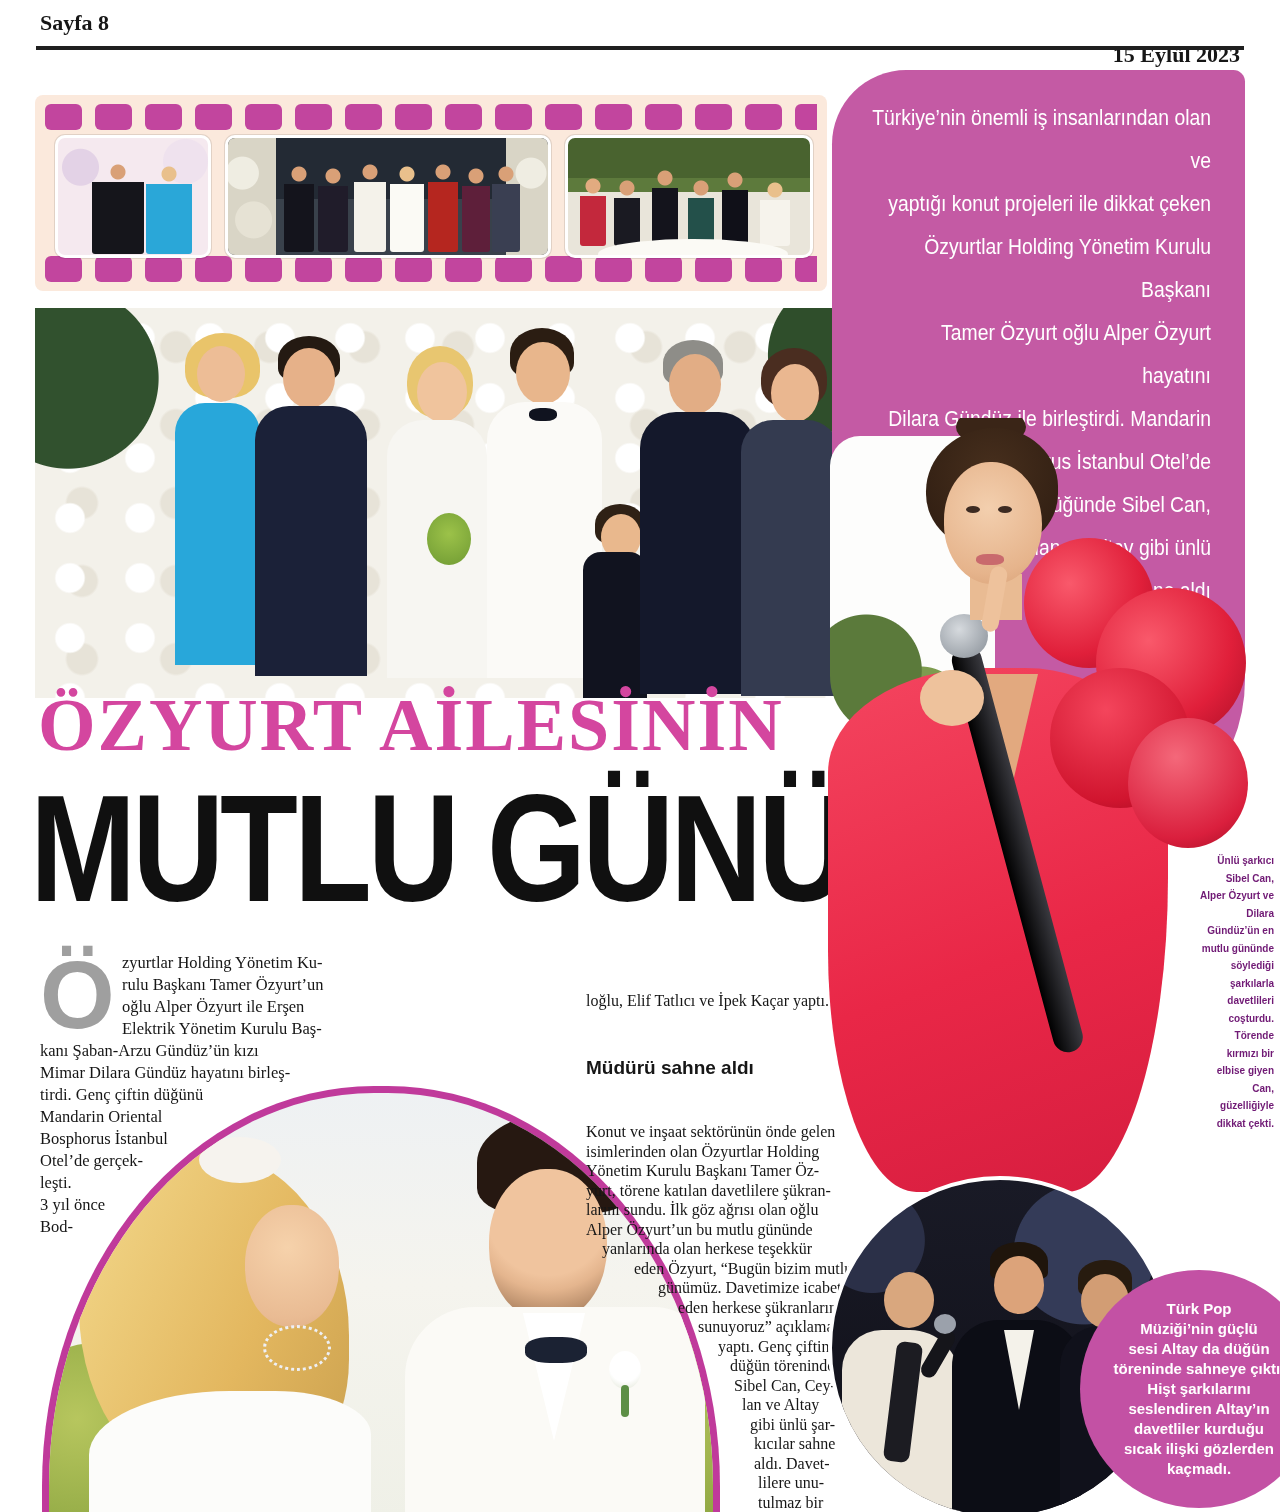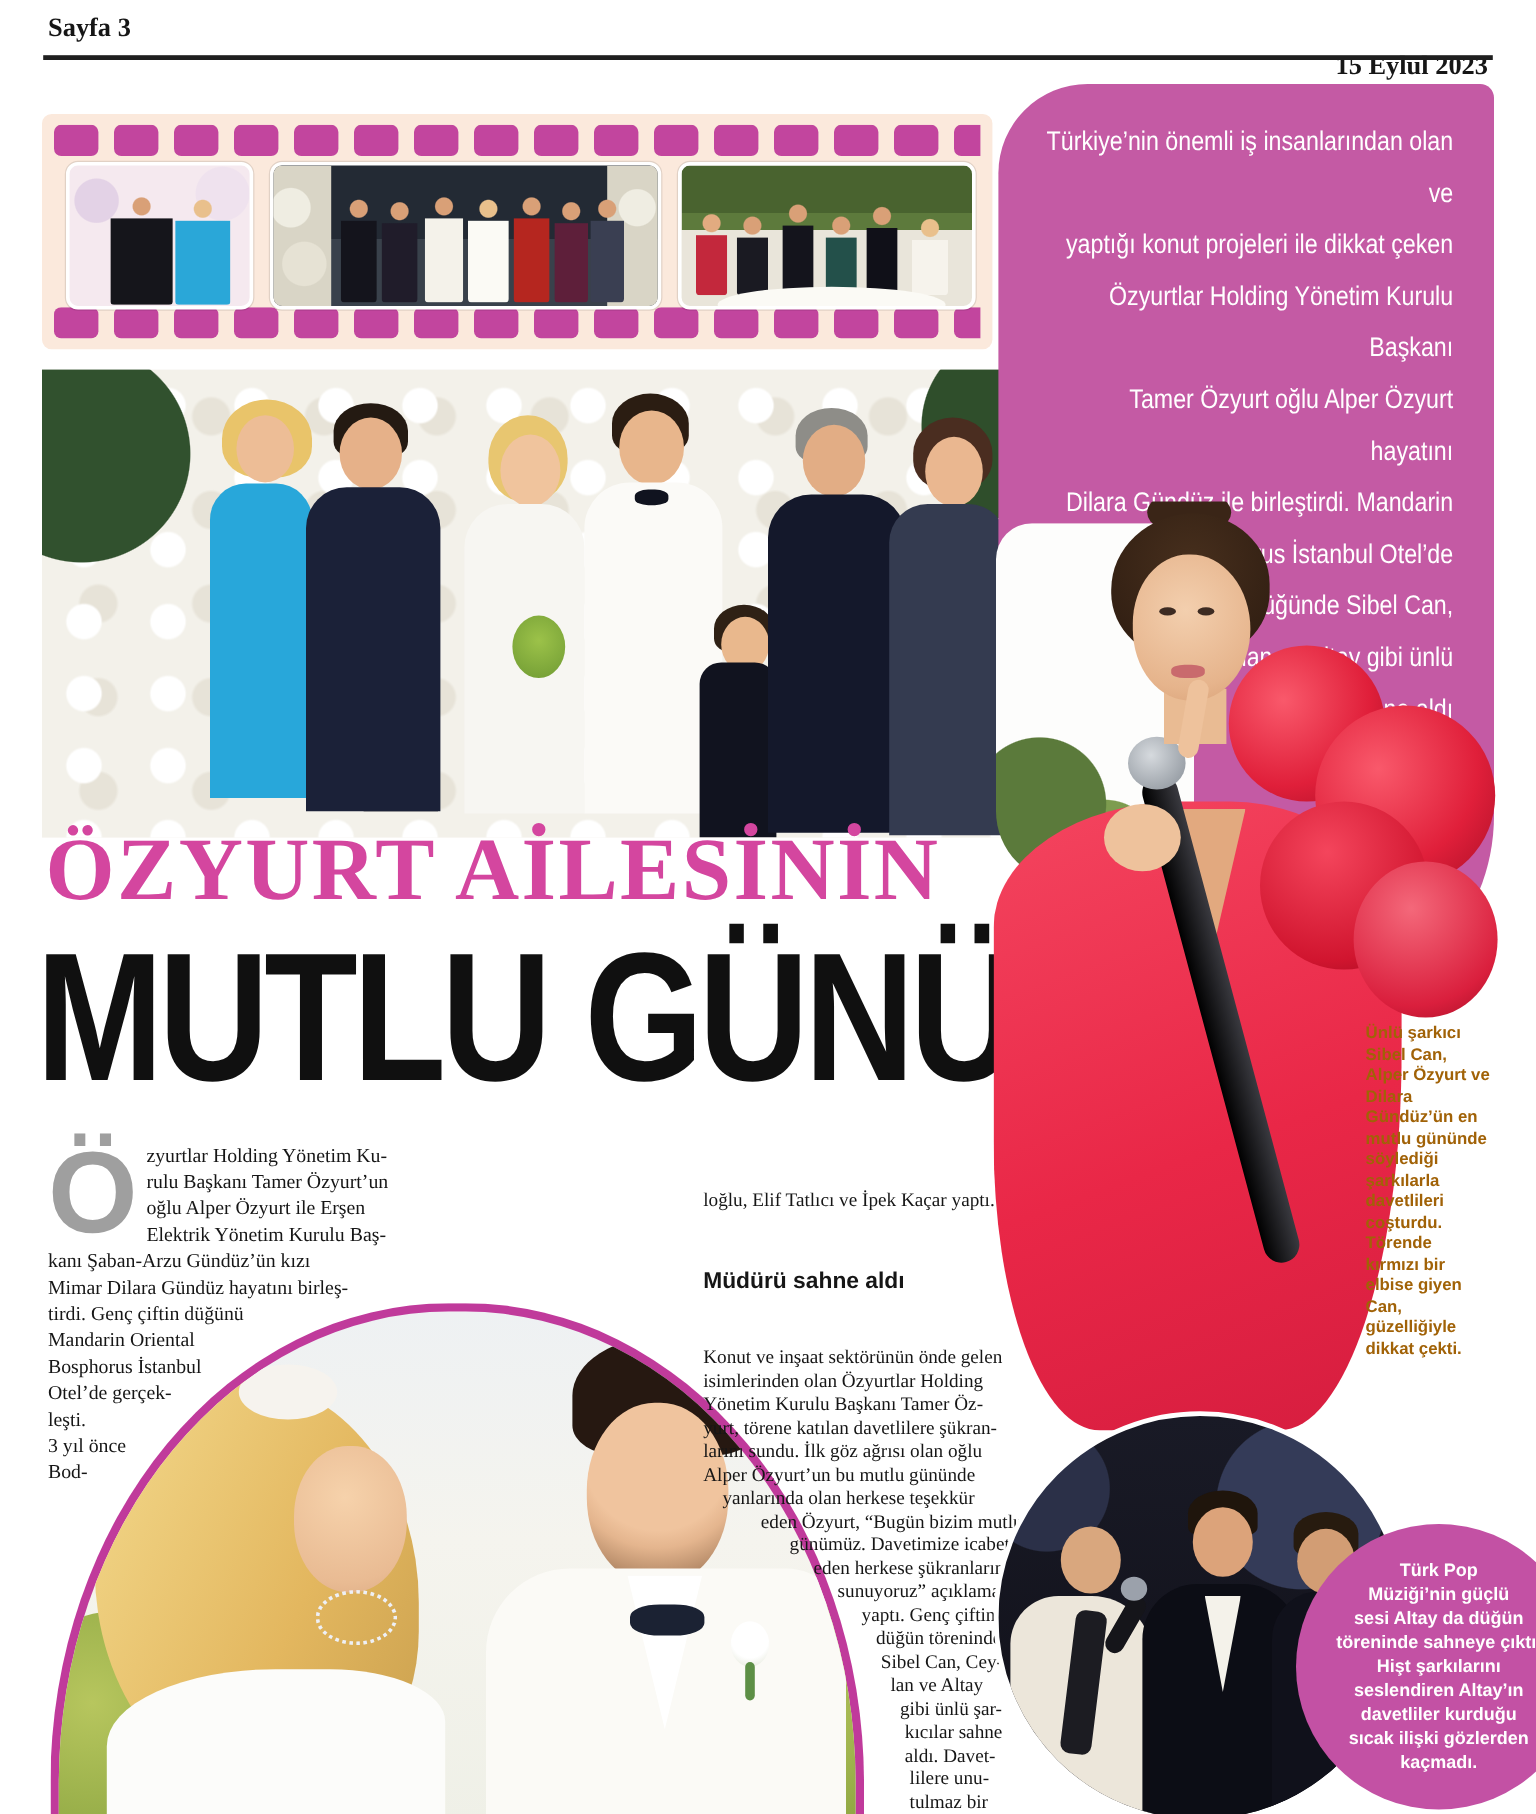--- a/index.html
+++ b/index.html
@@ -70,38 +70,38 @@
   
   .arch{position:absolute;left:42px;top:1086px;width:664px;height:426px;z-index:4;
         border:7px solid #c03a9b;border-bottom:none;border-radius:332px 332px 0 0/400px 400px 0 0;
         overflow:hidden;background:linear-gradient(180deg,#eef1f3,#f5f4ee 45%,#eff0e7);}
 
   
   .sibel{position:absolute;left:828px;top:418px;width:424px;height:774px;z-index:6;overflow:hidden;}
 
   
   .cap-sibel{position:absolute;left:1138px;top:852px;width:136px;z-index:7;
-     font-family:"Liberation Sans",sans-serif;font-weight:bold;font-size:14px;line-height:17.5px;
-     text-align:left;white-space:pre-line;color:#a16207;}
+     font-family:"Liberation Sans",sans-serif;font-weight:bold;font-size:10px;line-height:17.5px;
+     text-align:right;white-space:pre-line;color:#701a75;}
   .altaycircle{position:absolute;left:828px;top:1176px;width:336px;height:336px;border-radius:50%;
      overflow:hidden;z-index:6;border:4px solid #fff;
      background:radial-gradient(circle at 75% 22%,#343b58 0 70px,rgba(0,0,0,0) 71px),
                 radial-gradient(circle at 12% 18%,#2b3048 0 52px,rgba(0,0,0,0) 53px),
                 linear-gradient(#191a26,#101018);}
   .pinkcircle{position:absolute;left:1080px;top:1270px;width:238px;height:238px;border-radius:50%;
      background:#c351a4;z-index:7;display:flex;align-items:center;justify-content:center;}
   .pinkcircle .txt{width:210px;color:#fff;font-family:"Liberation Sans",sans-serif;font-weight:bold;
      font-size:15px;line-height:20px;text-align:center;white-space:pre-line;}
 </style>
 </head>
 <body>
 
 <div class="page">
 
-  <div class="hdr-label">Sayfa 3</div>
+  <div class="hdr-label">Sayfa 8</div>
   <div class="hdr-date">15 Eylül 2023</div>
   <div class="hdr-rule"></div>
 
   <div class="strip">
     <div class="holes top">
         <span></span>
         <span></span>
         <span></span>
         <span></span>
         <span></span>

